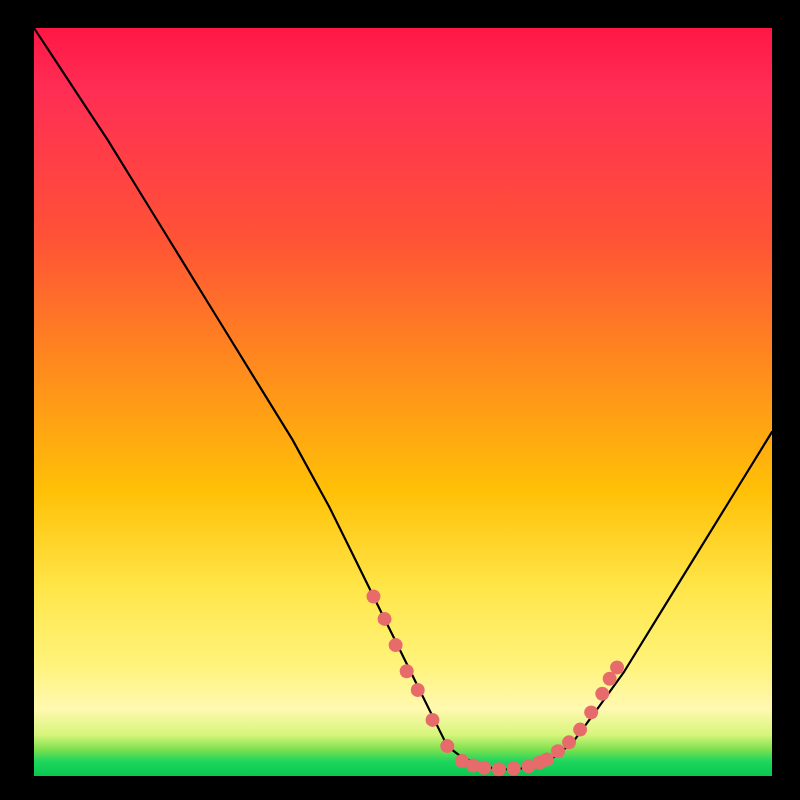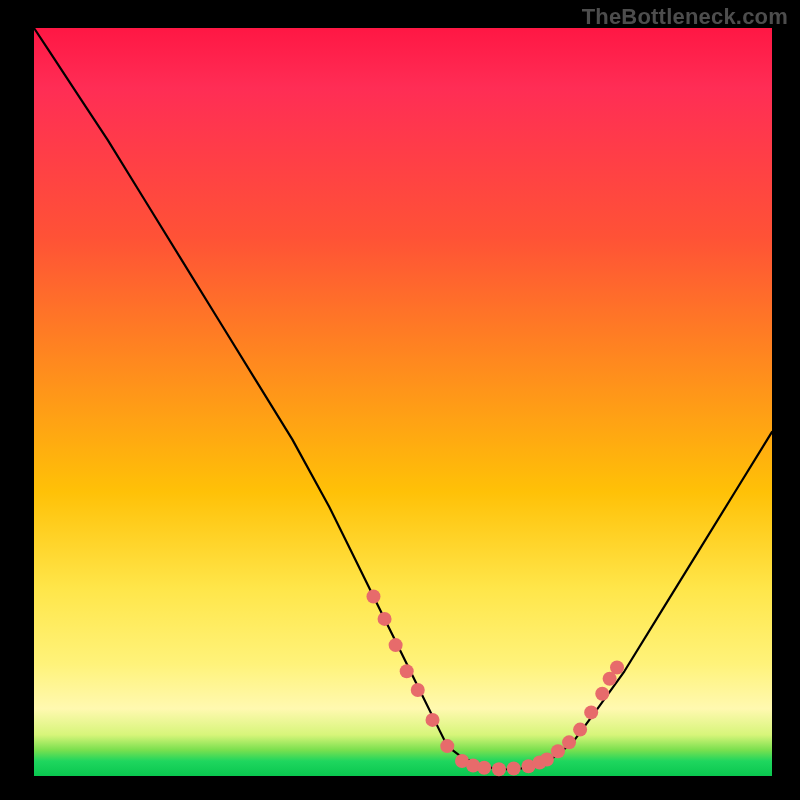--- a/index.html
+++ b/index.html
@@ -63,21 +63,20 @@
     top: 0;
     width: 100%;
     height: 100%;
     overflow: visible;
   }
 </style>
 </head>
 <body>
 
 <div class="frame">
-  <div class="watermark">TheBottleneck.com</div>
 
   <div class="plot-wrap">
     <div class="plot-bg"></div>
     <svg class="curve" viewBox="0 0 738 748" preserveAspectRatio="none">
       <path id="curve-path" fill="none" stroke="#000000" stroke-width="2.2" stroke-linejoin="round" stroke-linecap="round" d="M0.00 0.00 L14.76 22.44 L44.28 67.32 L73.80 112.20 L110.70 172.04 L147.60 231.88 L184.50 291.72 L221.40 351.56 L258.30 411.40 L295.20 478.72 L317.34 523.60 L339.48 568.48 L361.62 613.36 L383.76 658.24 L405.90 703.12 L413.28 718.08 L428.04 729.30 L442.80 736.03 L457.56 739.77 L472.32 741.27 L487.08 740.52 L501.84 737.53 L516.60 731.54 L538.74 714.34 L560.88 684.42 L590.40 643.28 L627.30 583.44 L664.20 523.60 L701.10 463.76 L738.00 403.92"></path>
       <g id="markers">
           <circle cx="339.48" cy="568.48" r="7" fill="#e76b6b"></circle>
           <circle cx="350.55" cy="590.92" r="7" fill="#e76b6b"></circle>
           <circle cx="361.62" cy="617.10" r="7" fill="#e76b6b"></circle>
           <circle cx="372.69" cy="643.28" r="7" fill="#e76b6b"></circle>

